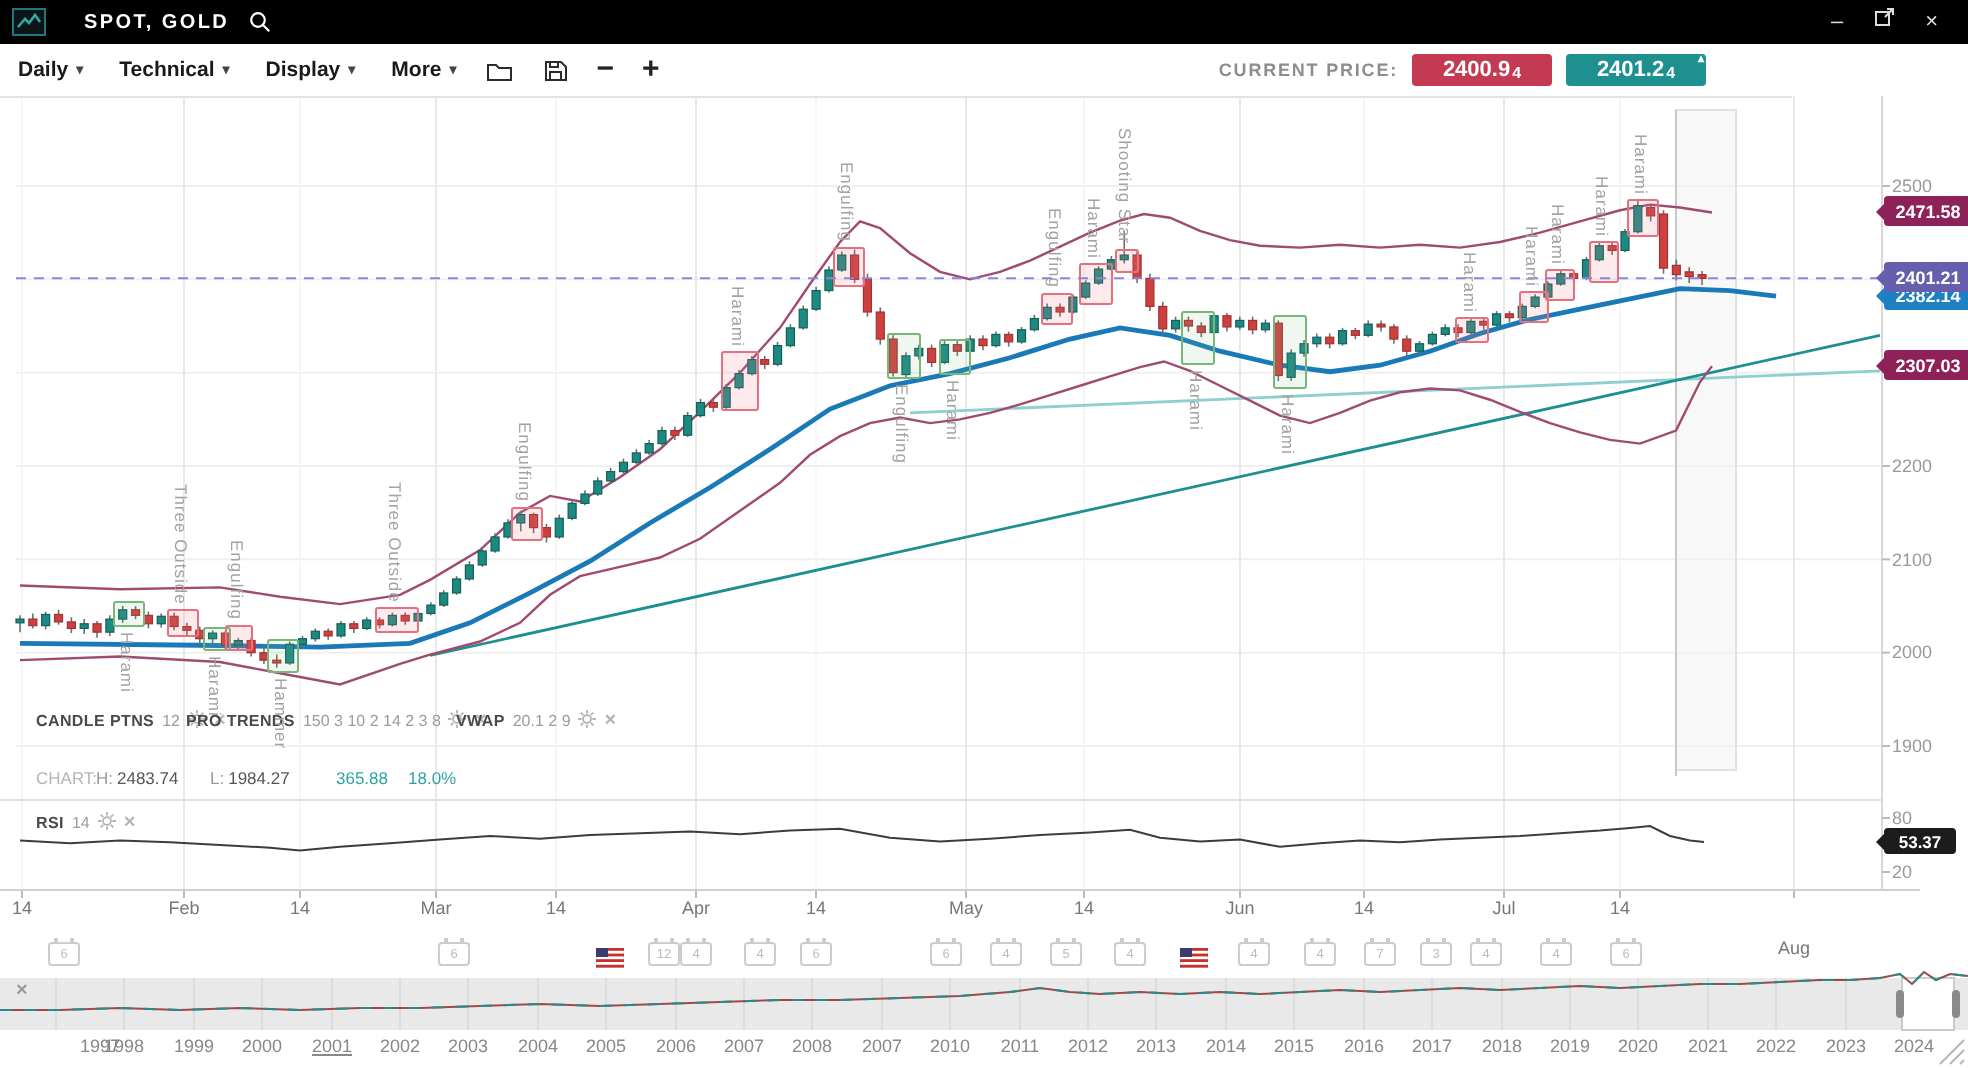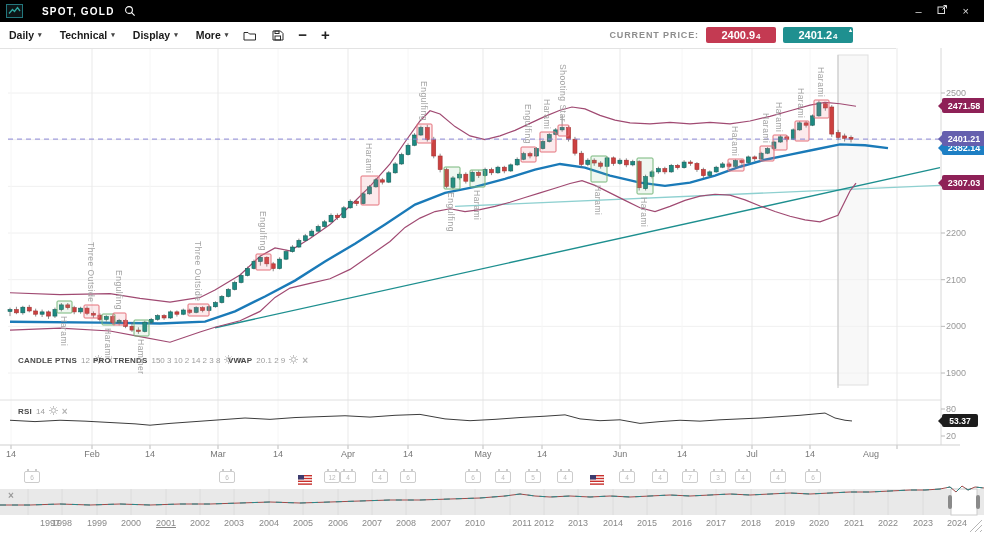--- a/index.html
+++ b/index.html
@@ -547,20 +547,27 @@
       <span class="prm">14</span>
       <span class="gear"><svg width="9" height="9" viewBox="0 0 10 10">
             <g stroke="#b4b4b4" fill="none">
               <circle cx="5" cy="5" r="2.2"></circle>
               <path d="M5 0v2M5 8v2M0 5h2M8 5h2M1.5 1.5l1.4 1.4M7.1 7.1l1.4 1.4M8.5 1.5L7.1 2.9M2.9 7.1L1.5 8.5"></path>
             </g>
           </svg></span>
       <span class="x">×</span>
     </div>
 
+    <div class="statrow" style="left:18px;top:384px;width:240px;height:10px;">
+      <span class="lbl">CHART:</span>
+      <span class="hv" style="left:30px;"><span>H:</span><b>2483.74</b></span>
+      <span class="hv" style="left:87px;"><span>L:</span><b>1984.27</b></span>
+      <span class="tl" style="left:150px;">365.88</span>
+      <span class="tl" style="left:186px;">18.0%</span>
+    </div>
 
     <span class="axlab" style="top:404px;">80</span>
     <span class="axlab" style="top:431px;">20</span>
     <div id="rsi-badge" style="top:414px;">53.37</div>
 
     <span id="nav-close">×</span>
   <div class="plabel" style="left: 58.5px; top: 316px;">Harami</div>
       <div class="plabel" style="left: 85.5px; top: 242px;">Three Outside</div>
       <div class="plabel" style="left: 102.5px; top: 328px;">Harami</div>
       <div class="plabel" style="left: 113.5px; top: 270px;">Engulfing</div>
@@ -596,21 +603,21 @@
       <div class="mlab" style="left:218px;">Mar</div>
       <div class="mlab" style="left:278px;">14</div>
       <div class="mlab" style="left:348px;">Apr</div>
       <div class="mlab" style="left:408px;">14</div>
       <div class="mlab" style="left:483px;">May</div>
       <div class="mlab" style="left:542px;">14</div>
       <div class="mlab" style="left:620px;">Jun</div>
       <div class="mlab" style="left:682px;">14</div>
       <div class="mlab" style="left:752px;">Jul</div>
       <div class="mlab" style="left:810px;">14</div>
-      <div class="mlab" style="left:871px;">Aug</div>
+      <div class="mlab" style="left:897px;margin-top:20px;">Aug</div>
       <div class="cal" style="left:24px;">6</div>
       <div class="cal" style="left:219px;">6</div>
       <div class="flag" style="left:298px;"><svg width="14" height="10">
           <rect width="14" height="10" fill="#fff" stroke="#ccc" stroke-width="0.5"></rect>
           <g fill="#c9302c">
             <rect y="0" width="14" height="1.4"></rect>
             <rect y="2.8" width="14" height="1.4"></rect>
             <rect y="5.6" width="14" height="1.4"></rect>
             <rect y="8.4" width="14" height="1.4"></rect>
           </g>
@@ -648,21 +655,21 @@
       <div class="ylab" style="left:166px;text-decoration:underline;">2001</div>
       <div class="ylab" style="left:200px;">2002</div>
       <div class="ylab" style="left:234px;">2003</div>
       <div class="ylab" style="left:269px;">2004</div>
       <div class="ylab" style="left:303px;">2005</div>
       <div class="ylab" style="left:338px;">2006</div>
       <div class="ylab" style="left:372px;">2007</div>
       <div class="ylab" style="left:406px;">2008</div>
       <div class="ylab" style="left:441px;">2007</div>
       <div class="ylab" style="left:475px;">2010</div>
-      <div class="ylab" style="left:522px;text-align:right;">2011</div>
+      <div class="ylab" style="left:510px;text-align:right;">2011</div>
       <div class="ylab" style="left:544px;">2012</div>
       <div class="ylab" style="left:578px;">2013</div>
       <div class="ylab" style="left:613px;">2014</div>
       <div class="ylab" style="left:647px;">2015</div>
       <div class="ylab" style="left:682px;">2016</div>
       <div class="ylab" style="left:716px;">2017</div>
       <div class="ylab" style="left:751px;">2018</div>
       <div class="ylab" style="left:785px;">2019</div>
       <div class="ylab" style="left:819px;">2020</div>
       <div class="ylab" style="left:854px;">2021</div>

